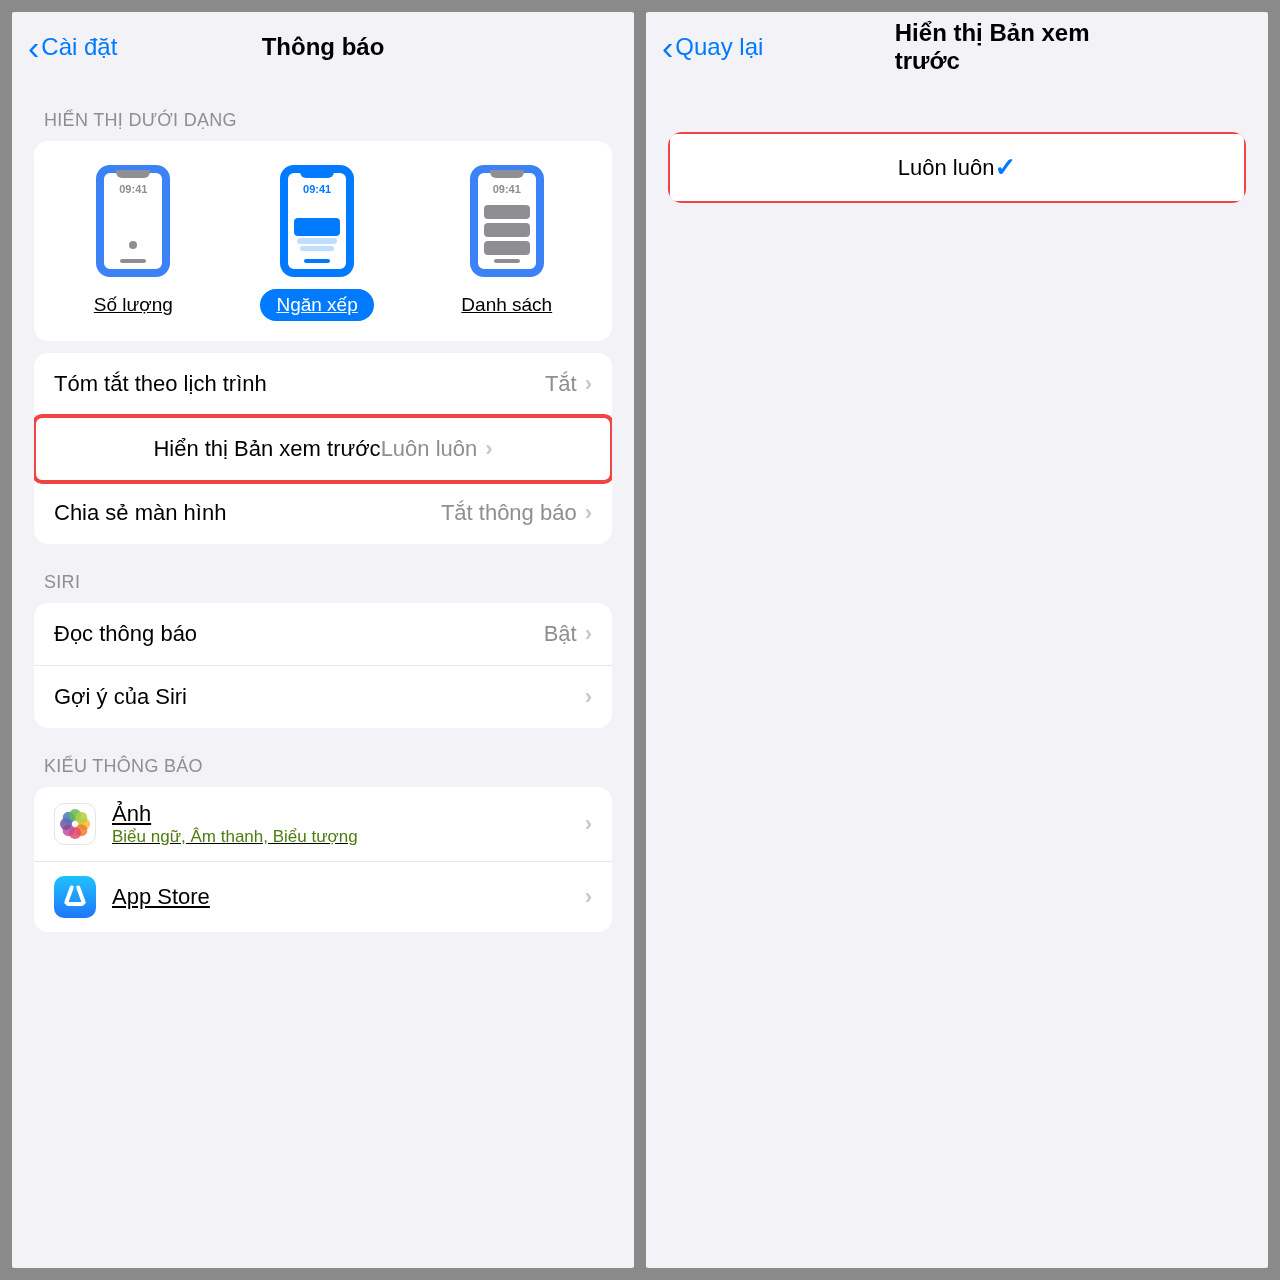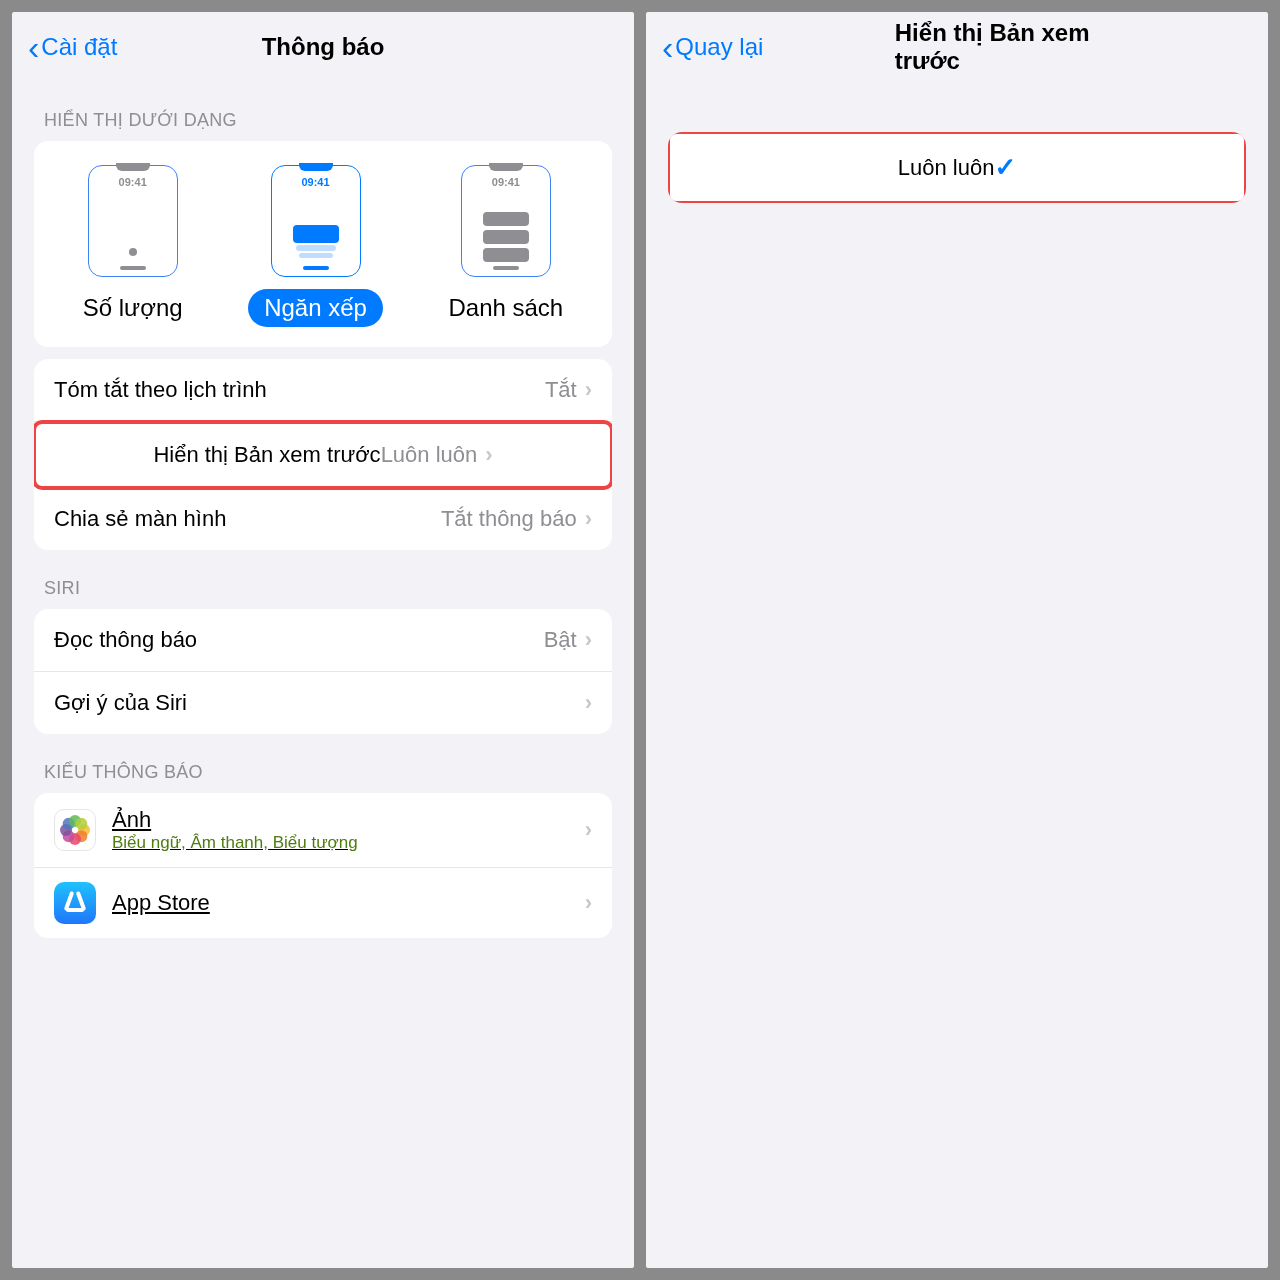--- a/index.html
+++ b/index.html
@@ -68,23 +68,23 @@
   padding: 24px 8px 20px;
 }
 .display-option {
   display: flex;
   flex-direction: column;
   align-items: center;
   gap: 12px;
   cursor: pointer;
 }
 .phone-icon {
-  width: 90px;
+  width: 74px;
   height: 112px;
-  border: 1px solid #3b82f6;
+  border: 8px solid #3b82f6;
   border-radius: 14px;
   position: relative;
   display: flex;
   flex-direction: column;
   align-items: center;
   padding-top: 10px;
   text-align: center;
 }
 .phone-icon.selected {
   border-color: #007aff;
@@ -159,24 +159,25 @@
   display: flex;
   flex-direction: column;
   gap: 4px;
 }
 .list-notif {
   height: 14px;
   background: #8e8e93;
   border-radius: 4px;
 }
 .option-label {
-  font-size: 24px;
+  font-size: 19px;
   color: #000;
   padding: 5px 16px;
   border-radius: 20px;
+  text-decoration: underline;
 }
 .option-label.selected {
   background: #007aff;
   color: #fff;
 }
 .section-footer {
   color: #8e8e93;
   font-size: 18px;
   padding: 12px 32px;
 }

